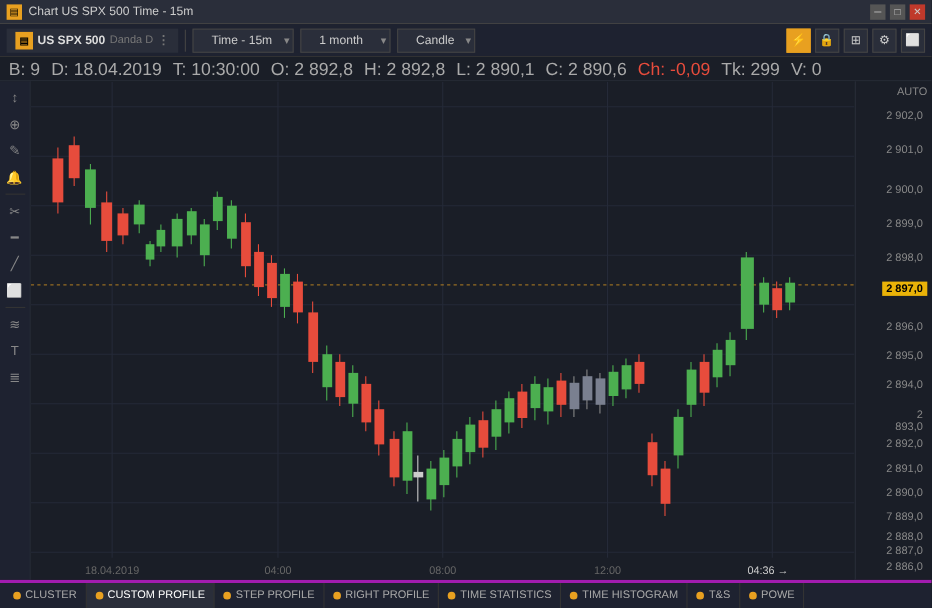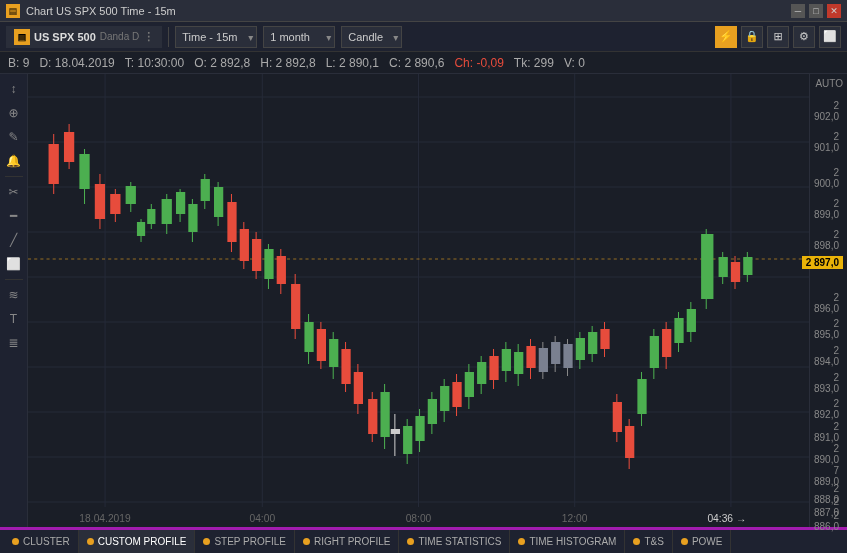--- a/index.html
+++ b/index.html
@@ -74,21 +74,21 @@
     }
     .toolbar-sep {
       width: 1px; height: 20px;
       background: #444;
     }
     .toolbar-select {
       background: #2a2e3a;
       border: 1px solid #444;
       color: #ccc;
       height: 22px;
-      padding: 0 6px;
+      padding: 0 16px;
       font-size: 11px;
       cursor: pointer;
       appearance: none;
       padding-right: 18px;
       position: relative;
     }
     .select-wrap {
       position: relative;
       display: inline-block;
     }
@@ -115,26 +115,26 @@
       display: flex; align-items: center; justify-content: center;
       cursor: pointer;
       color: #ccc;
       font-size: 11px;
     }
     .toolbar-icon-btn.orange { background: #e8a020; border-color: #e8a020; color: #000; }
 
     
     .info-bar {
       display: flex;
-      align-items: center;
+      align-items: flex-end;
       background: #1a1e27;
       height: 22px;
       padding: 0 8px;
       gap: 10px;
-      font-size: 12px;
+      font-size: 16px;
       color: #aaa;
       border-bottom: 1px solid #2a2e3a;
     }
     .info-bar span { white-space: nowrap; }
     .info-down { color: #e74c3c; }
 
     
     .main-area {
       display: flex;
       height: calc(553px - 22px - 30px - 22px - 26px);
@@ -169,21 +169,21 @@
       background: #1a1e27;
       overflow: hidden;
     }
     .chart-canvas {
       width: 100%;
       height: 100%;
     }
 
     
     .price-axis {
-      width: 38px;
+      width: 70px;
       background: #1a1e27;
       border-left: 1px solid #2a2e3a;
       position: relative;
       display: flex;
       flex-direction: column;
       justify-content: space-between;
       padding: 4px 4px;
     }
     .price-label {
       font-size: 10px;

